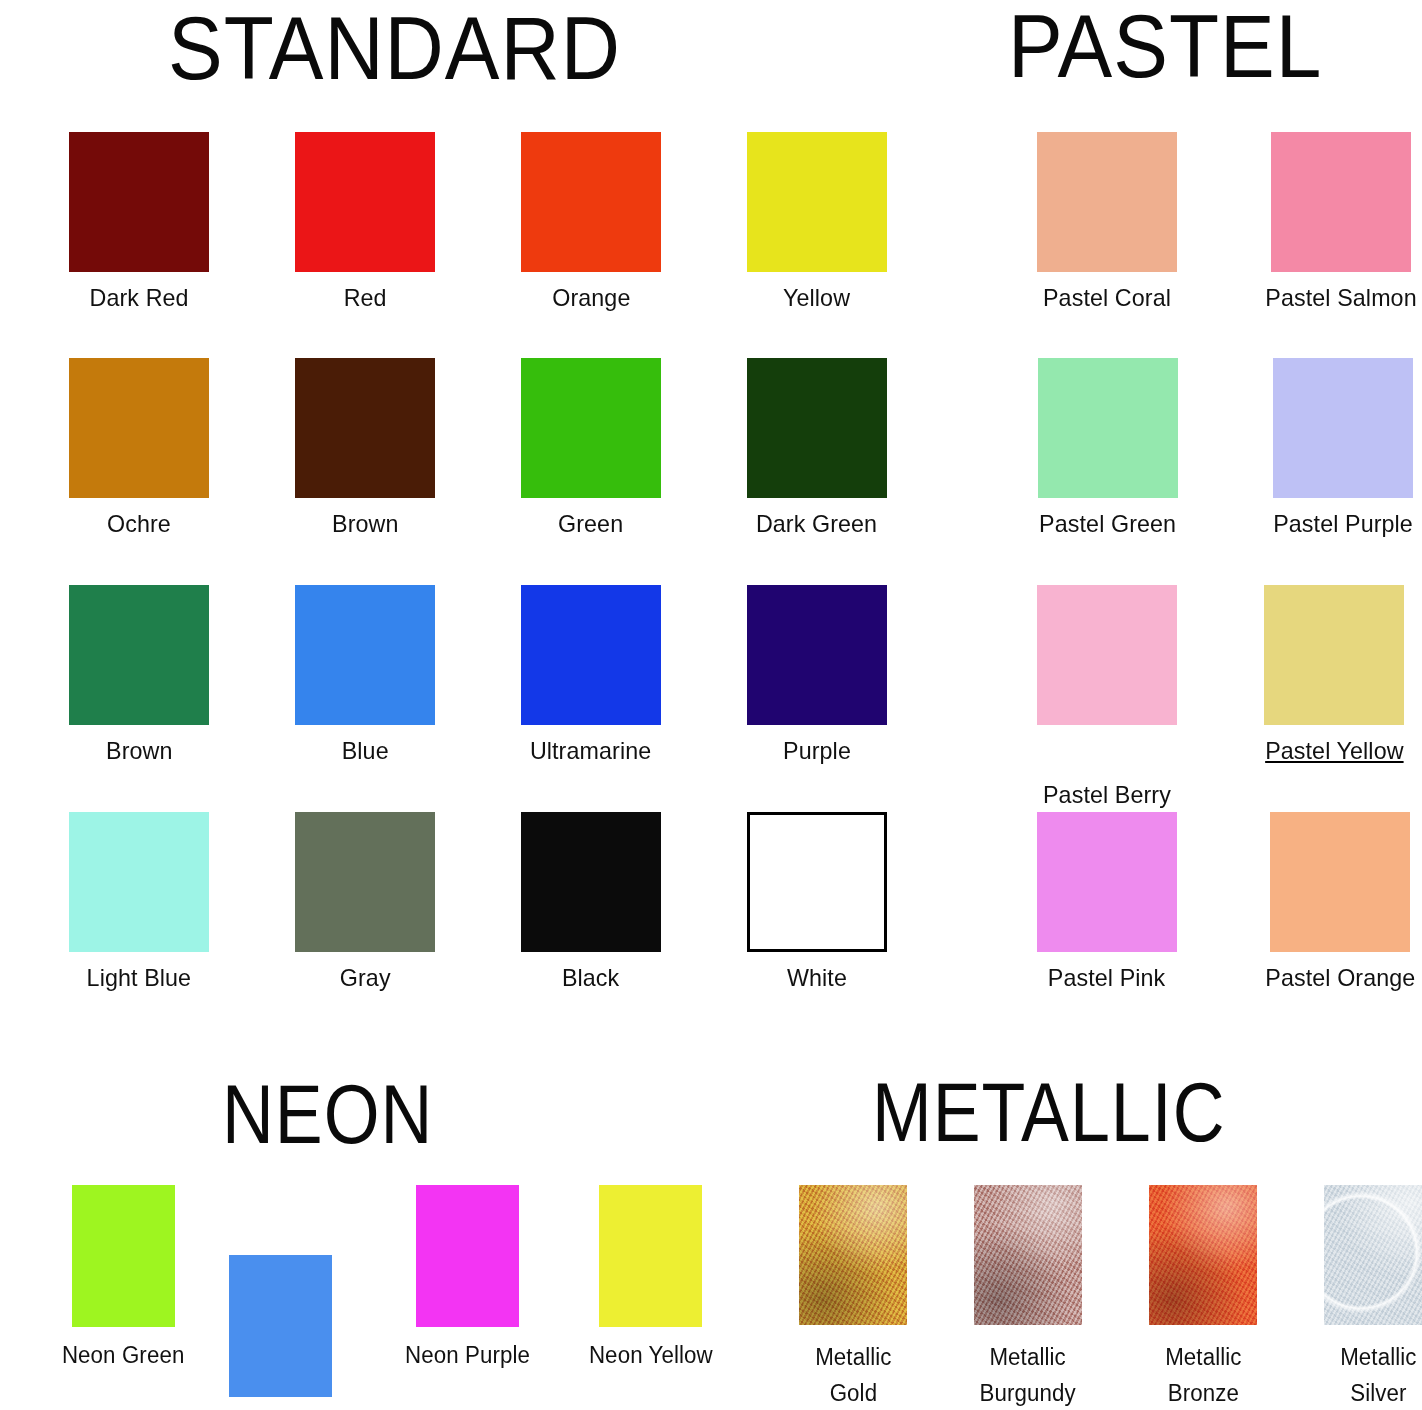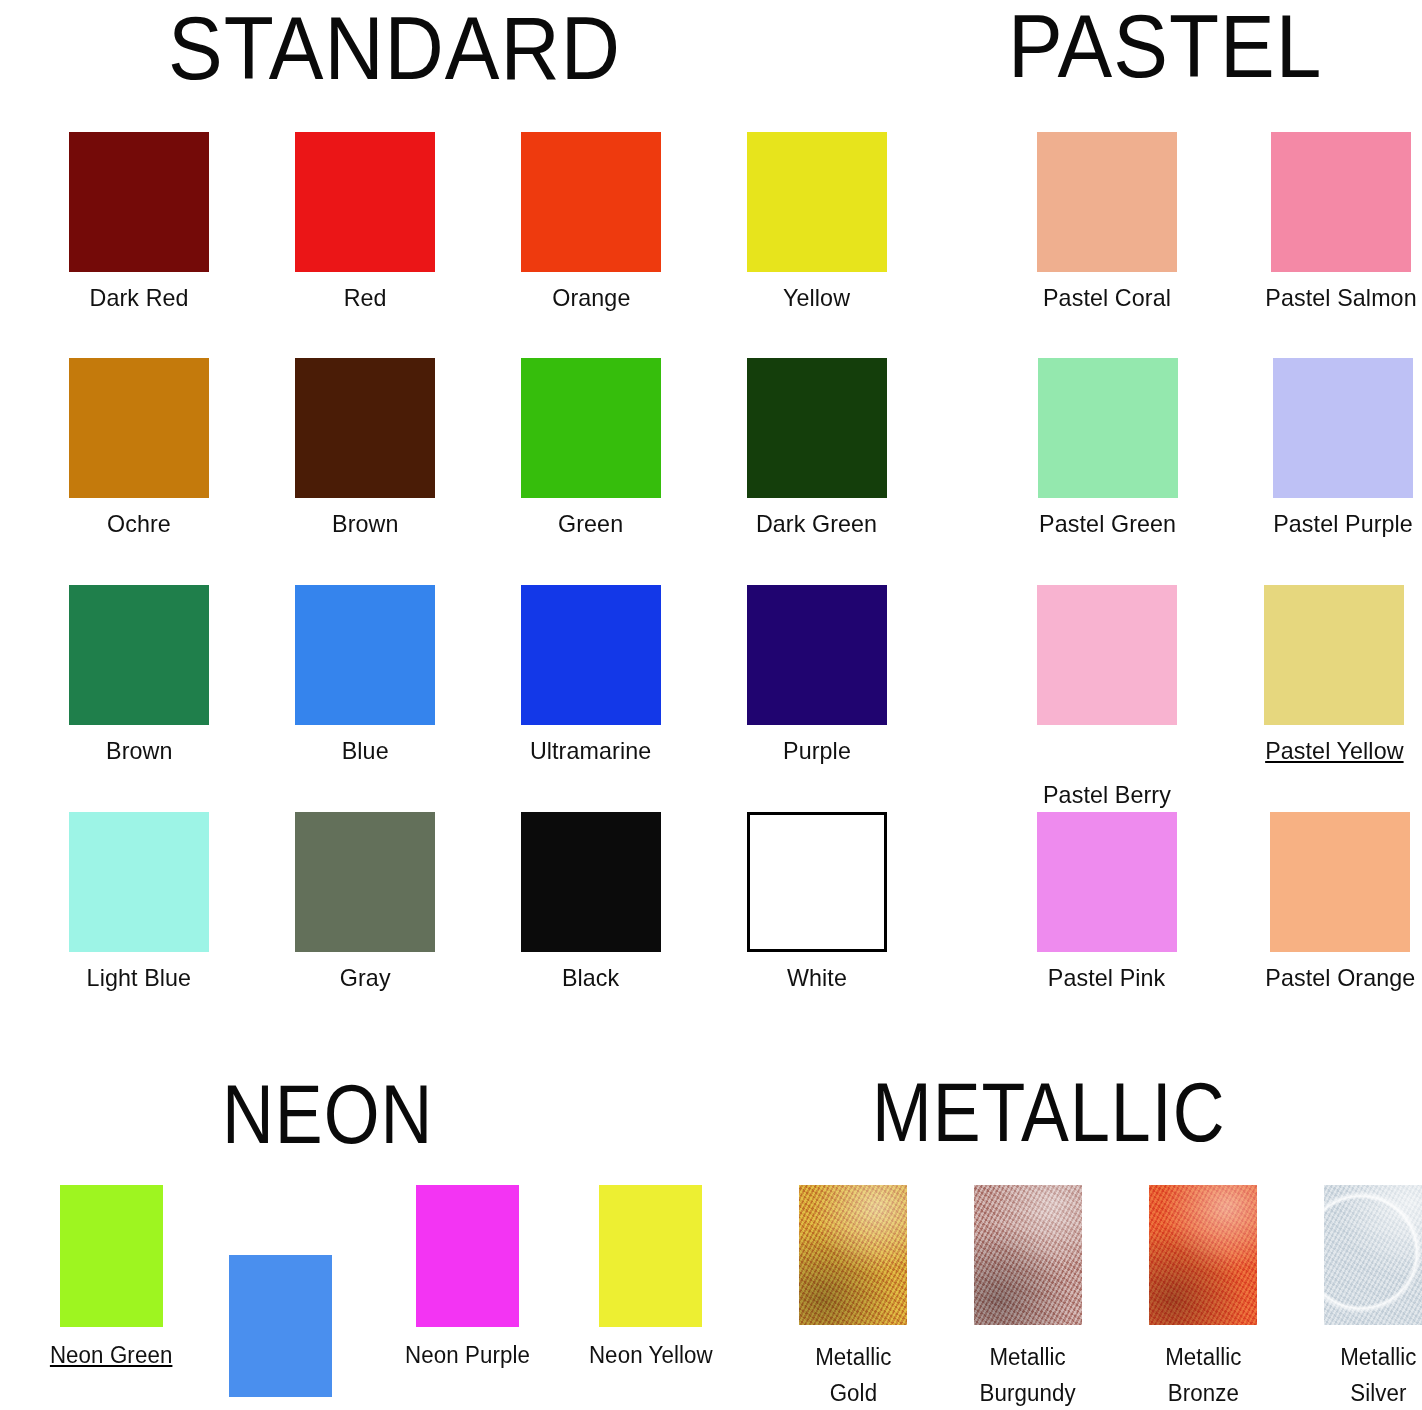--- a/index.html
+++ b/index.html
@@ -224,21 +224,21 @@
       <span class="swatch-chip" style="background-color: rgb(238, 139, 238);"></span>
       <span class="swatch-label">Pastel Pink</span>
     </div>
     <div class="swatch-cell" style="left:1219px; top:812px;">
       <span class="swatch-chip" style="background-color: rgb(247, 177, 131);"></span>
       <span class="swatch-label">Pastel Orange</span>
     </div>
   </div>
 
   <div class="neon-grid">
-    <div class="swatch-cell" style="left:4px; top:1185px;text-decoration:underline;">
+    <div class="swatch-cell" style="left:16px; top:1185px;">
       <span class="swatch-chip" style="background-color: rgb(158, 245, 32);"></span>
       <span class="swatch-label">Neon Green</span>
     </div>
     <div class="swatch-cell" style="left:182px; top:1255px;">
       <span class="swatch-chip" style="background-color: rgb(74, 143, 238);"></span>
       <span class="swatch-label">Neon Blue</span>
     </div>
     <div class="swatch-cell" style="left:359px; top:1185px;">
       <span class="swatch-chip" style="background-color: rgb(243, 52, 243);"></span>
       <span class="swatch-label">Neon Purple</span>

